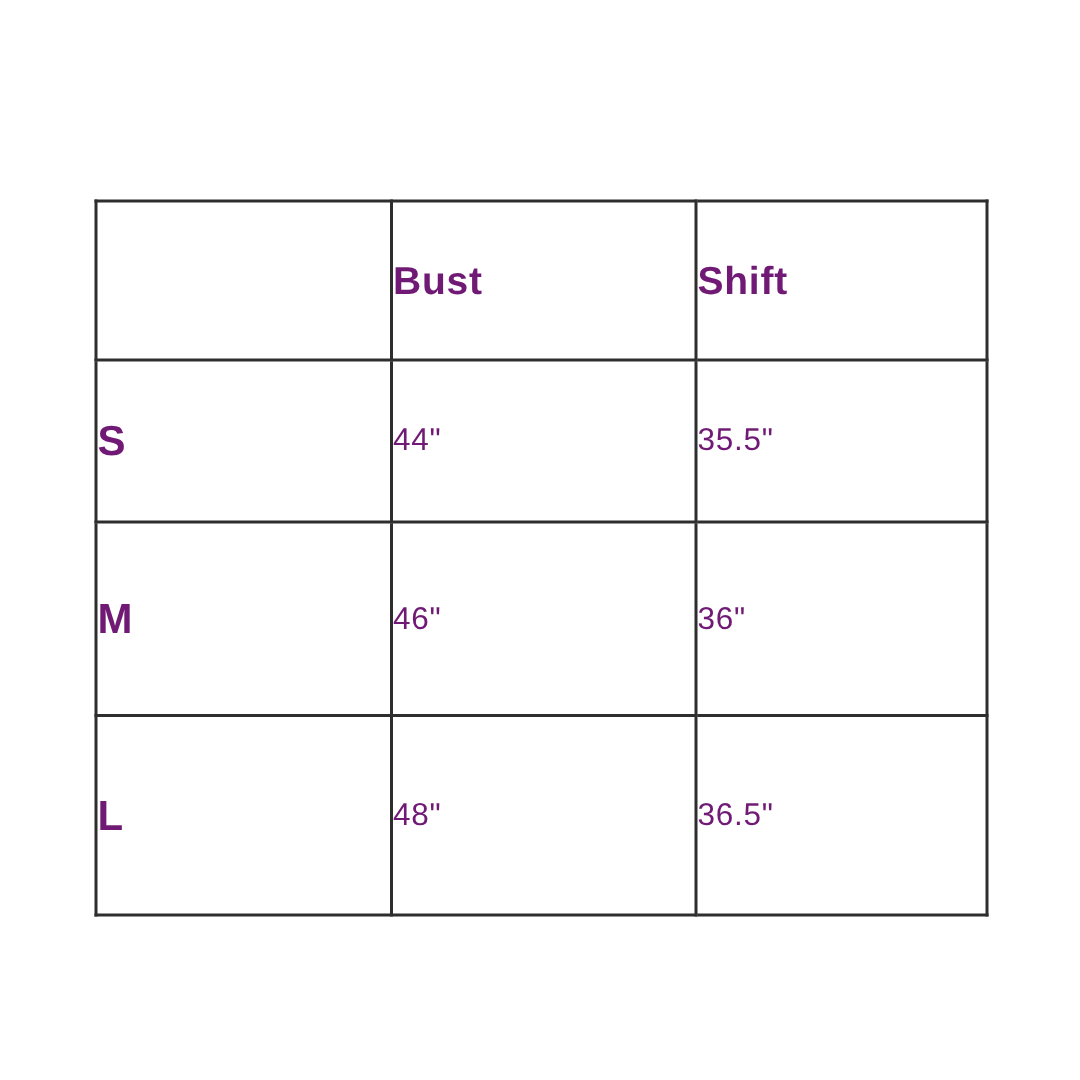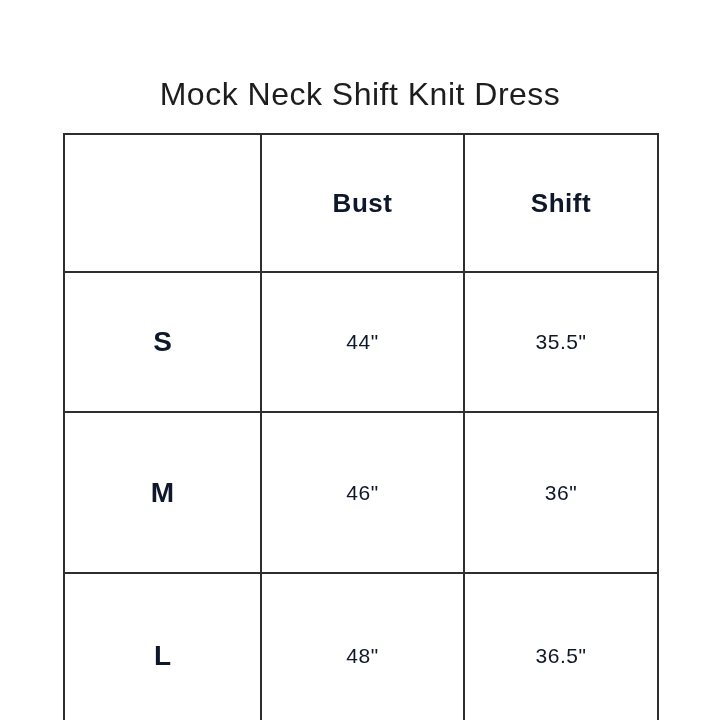--- a/index.html
+++ b/index.html
@@ -34,24 +34,24 @@
     width: 594px;
     border-collapse: collapse;
     table-layout: fixed;
     background: #ffffff;
   }
   table.size-table col.c1 { width: 197px; }
   table.size-table col.c2 { width: 203px; }
   table.size-table col.c3 { width: 194px; }
   table.size-table td {
     border: 2px solid #2e2e2e;
-    text-align: center;
+    text-align: left;
     vertical-align: middle;
-    padding: 16px;
-    color: #0f172a;
+    padding: 0;
+    color: #701a75;
   }
   tr.header-row td { height: 104px; }
   tr.row-s td { height: 106px; }
   tr.row-m td { height: 127px; }
   tr.row-l td { height: 131px; }
   td.head {
     font-weight: 700;
     font-size: 26px;
     letter-spacing: 0.5px;
   }
@@ -64,21 +64,20 @@
     font-size: 21px;
     letter-spacing: 0.5px;
     color: #262626;
   }
 </style>
 </head>
 <body>
 
 <div class="canvas">
 
-  <h1 class="title">Mock Neck Shift Knit Dress</h1>
 
   <table class="size-table">
     <colgroup>
       <col class="c1">
         <col class="c2">
         <col class="c3">
     </colgroup>
     <tbody>
       <tr class="header-row">
         <td class="corner"></td>

